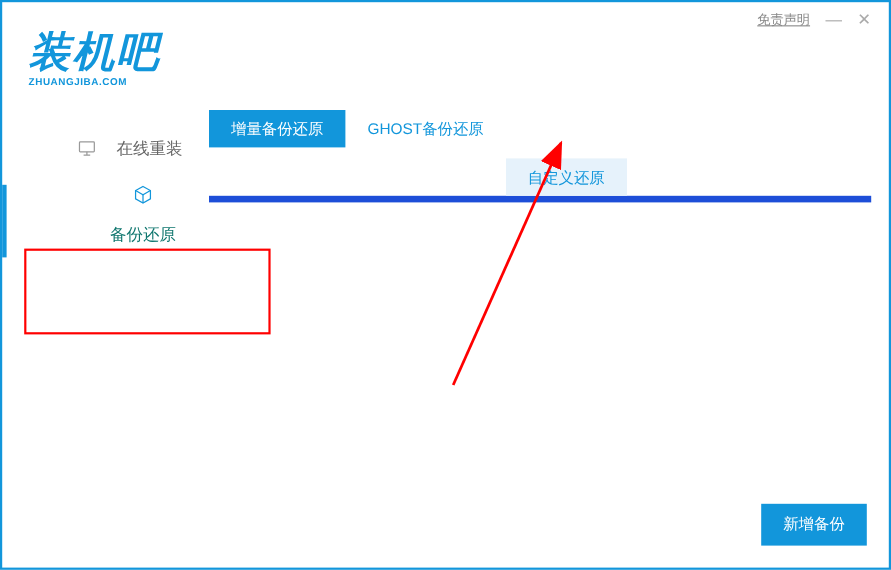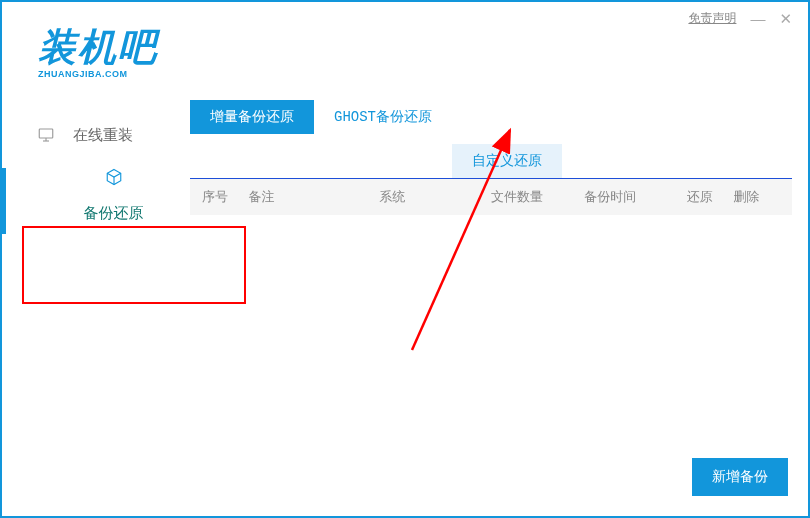--- a/index.html
+++ b/index.html
@@ -34,21 +34,21 @@
     }
     .titlebar .win-btn {
       color: #aaa;
       cursor: pointer;
       font-size: 15px;
       line-height: 1;
     }
     .logo {
       position: absolute;
       top: 20px;
-      left: 36px;
+      left: 24px;
       color: #1296db;
       font-weight: bold;
     }
     .logo .big {
       font-size: 38px;
       letter-spacing: 2px;
       font-style: italic;
       display: flex;
       align-items: baseline;
     }
@@ -61,21 +61,21 @@
     .sidebar {
       position: absolute;
       left: 0;
       top: 100px;
       width: 188px;
     }
     .sidebar-item {
       display: flex;
       align-items: center;
       height: 66px;
-      padding-left: 35px;
+      padding-left: 68px;
       gap: 18px;
       cursor: pointer;
       color: #666;
       font-size: 15px;
       position: relative;
     }
     .sidebar-item.active {
       color: #0f766e;
       flex-direction: column;
     }
@@ -96,22 +96,21 @@
     }
     .content {
       position: absolute;
       left: 188px;
       top: 98px;
       right: 16px;
       bottom: 16px;
     }
     .tabs {
       display: flex;
-      border-bottom: 1px solid #1d4ed8;
-      font-family: Liberation Mono, monospace;
+      border-bottom: 6px solid #1d4ed8;
     }
     .tab {
       padding: 0 20px;
       height: 34px;
       line-height: 34px;
       font-size: 14px;
       cursor: pointer;
       color: #1296db;
     }
     .tab.active {
@@ -204,29 +203,20 @@
       <span>备份还原</span>
     </div>
   </div>
 
   <div class="content">
     <div class="tabs">
       <div class="tab active">增量备份还原</div>
       <div class="tab">GHOST备份还原</div>
       <div class="tab hover">自定义还原</div>
     </div>
-    <div class="table-header">
-      <div class="col-seq">序号</div>
-      <div class="col-note">备注</div>
-      <div class="col-sys">系统</div>
-      <div class="col-count">文件数量</div>
-      <div class="col-time">备份时间</div>
-      <div class="col-restore">还原</div>
-      <div class="col-delete">删除</div>
-    </div>
   </div>
 
   <button class="footer-btn">新增备份</button>
 
   <div class="highlight-box"></div>
 
   <svg class="arrow-svg" width="260" height="260">
     <defs>
       <marker id="arrowhead" markerWidth="10" markerHeight="8" refX="9" refY="4" orient="auto">
         <polygon points="0 0, 10 4, 0 8" fill="#ff0000"></polygon>

